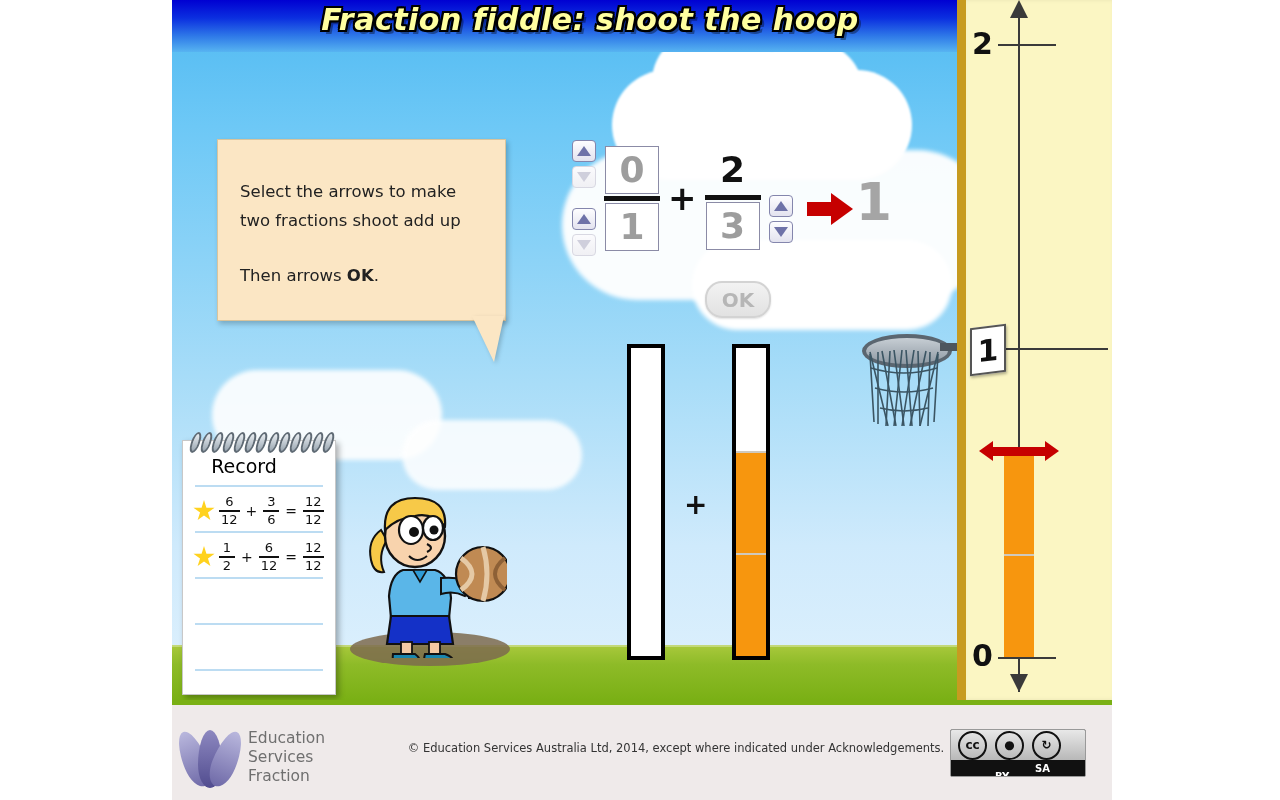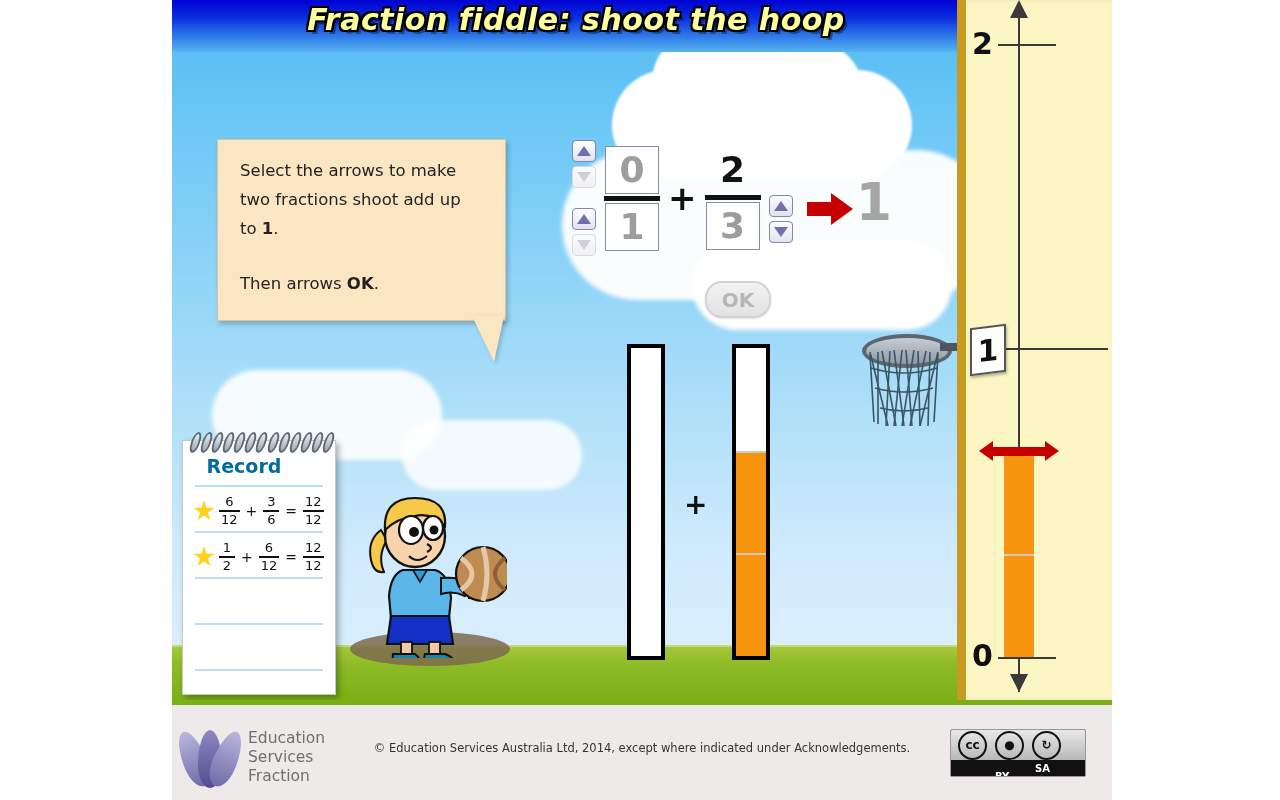--- a/index.html
+++ b/index.html
@@ -15,21 +15,21 @@
          background:linear-gradient(to bottom,#4fb9f2 0%,#6dc8f6 18%,#a9ddf8 55%,#cfeafc 78%,#dff1fd 100%);}
 
   
   #titlebar{position:absolute;left:0;top:0;width:940px;height:52px;
             background:linear-gradient(to bottom,#0000d2 0%,#0b2fe0 35%,#2f7ae8 70%,#57b4f1 100%);}
   #title{position:absolute;left:0;top:2px;width:808px;text-align:center;
          font-family:"DejaVu Sans",sans-serif;font-weight:bold;font-style:italic;
          font-size:30px;color:#ffffa0;letter-spacing:.5px;
          text-shadow:-2px 0 #000,2px 0 #000,0 -2px #000,0 2px #000,
                      -2px -2px #000,2px -2px #000,-2px 2px #000,2px 2px #000,
-                     4px 4px 0 rgba(0,0,0,.35);}
+                     4px 4px 0 rgba(0,0,0,.35);padding-left:14px;}
   #howto{position:absolute;left:14px;top:9px;height:30px;padding:0 16px;
          display:flex;align-items:center;justify-content:center;
          background:linear-gradient(to bottom,#fde2c2 0%,#f9d0a4 55%,#f2bb84 100%);
          border:3px solid #e8922c;border-radius:17px;
          box-shadow:0 2px 3px rgba(0,0,0,.45);
          font-family:"DejaVu Sans",sans-serif;font-weight:bold;font-size:17px;color:#111;
          white-space:nowrap;cursor:pointer;}
 
   
   .cloud{position:absolute;background:#fff;border-radius:50%;}
@@ -44,21 +44,21 @@
   
   #ground{position:absolute;left:0;top:645px;width:940px;height:55px;
           background:linear-gradient(to bottom,#a9c93c 0%,#8ebb28 35%,#7ab015 100%);}
   #groundline{position:absolute;left:0;top:645px;width:940px;height:2px;background:#c3d97a;}
   #shadow{position:absolute;left:178px;top:632px;width:160px;height:34px;border-radius:50%;
           background:#7d6a4e;opacity:.85;}
 
   
   #bubble{position:absolute;left:45px;top:139px;width:287px;height:180px;
           background:#fbe6c4;border:1px solid #d9c49c;box-shadow:2px 3px 5px rgba(0,0,0,.22);}
-  #bubble .txt{padding:16px 20px 0 22px;font-family:"DejaVu Sans",sans-serif;
+  #bubble .txt{padding:37px 20px 0 22px;font-family:"DejaVu Sans",sans-serif;
                font-size:16.5px;line-height:29px;color:#222;}
   #bubble b{font-weight:bold;}
   #tail{position:absolute;left:300px;top:316px;width:0;height:0;
         border-left:22px solid transparent;border-right:10px solid transparent;
         border-top:46px solid #fbe6c4;filter:drop-shadow(2px 2px 2px rgba(0,0,0,.2));}
 
   
   #expr{position:absolute;left:400px;top:140px;width:320px;height:120px;}
   .fracbox{width:52px;height:46px;background:#fff;border:1px solid #8b8ba6;
            display:flex;align-items:center;justify-content:center;
@@ -131,21 +131,21 @@
   #nlmarker .mR{position:absolute;left:66px;top:0;width:0;height:0;
                 border-top:10px solid transparent;border-bottom:10px solid transparent;border-left:14px solid #c60000;}
 
   
   #pad{position:absolute;left:10px;top:440px;width:152px;height:253px;background:#fff;
        border:1px solid #c8c8c8;box-shadow:3px 3px 6px rgba(0,0,0,.3);}
   #spiral{position:absolute;left:8px;top:-9px;width:142px;height:18px;display:flex;gap:2px;}
   .coil{width:9px;height:17px;border:2px solid #5f6a74;border-radius:50%/45%;
         background:linear-gradient(to bottom,#e9eef2,#9aa6b1);transform:skewX(-18deg);}
   #padtitle{position:absolute;left:0;top:14px;width:122px;text-align:center;
-            font-family:"DejaVu Sans",sans-serif;font-size:19px;font-weight:bold;color:#0369a1;}
+            font-family:"DejaVu Sans",sans-serif;font-size:19px;font-weight:normal;color:#000000;}
   .padline{position:absolute;left:12px;width:128px;height:1.5px;background:#bcdcf2;}
   .record-row{position:absolute;left:10px;height:44px;display:flex;align-items:center;gap:4px;}
   .star{width:22px;height:22px;background:#ffd21e;
         clip-path:polygon(50% 0%,61% 35%,98% 35%,68% 57%,79% 91%,50% 70%,21% 91%,32% 57%,2% 35%,39% 35%);
         filter:drop-shadow(1px 1px 0 #b07d00);flex:0 0 auto;}
   .rfrac{display:inline-flex;flex-direction:column;align-items:center;
          font-family:"DejaVu Sans",sans-serif;font-size:13px;color:#111;line-height:14px;}
   .rfrac .rn{padding:0 2px;}
   .rfrac .rline{width:100%;min-width:16px;height:1.4px;background:#111;margin:1px 0;}
   .rop{font-family:"DejaVu Sans",sans-serif;font-size:14px;color:#111;padding:0 2px;}
@@ -155,21 +155,21 @@
 
   
   #footer{position:absolute;left:0;top:700px;width:940px;height:100px;background:#efeaea;
           border-top:5px solid #7ab015;}
   #esa{position:absolute;left:0;top:18px;width:220px;height:68px;display:flex;align-items:center;gap:10px;padding-left:10px;}
   #esaLogo{position:relative;width:56px;height:62px;flex:0 0 auto;}
   .petal{position:absolute;bottom:0;width:24px;height:58px;border-radius:50% 50% 50% 50%/60% 60% 40% 40%;}
   #esaText{display:flex;flex-direction:column;font-family:"DejaVu Sans",sans-serif;
            font-size:15.5px;color:#6f6f6f;line-height:19px;}
   #copyright{position:absolute;left:0;top:36px;width:940px;text-align:center;
-             font-family:"DejaVu Sans",sans-serif;font-size:11.5px;color:#333;}
+             font-family:"DejaVu Sans",sans-serif;font-size:11.5px;color:#333;padding-left:34px;}
   #ccbadge{position:absolute;left:778px;top:24px;width:134px;height:46px;border:1px solid #999;
            background:#222;border-radius:2px;overflow:hidden;}
   #ccTop{position:absolute;left:0;top:0;width:134px;height:30px;
          background:linear-gradient(to bottom,#e8e8e8,#b8b8b8);display:flex;align-items:center;gap:8px;padding-left:7px;}
   .ccIco{width:25px;height:25px;border:2.5px solid #111;border-radius:50%;
          display:flex;align-items:center;justify-content:center;
          font-family:"DejaVu Sans",sans-serif;font-size:12px;font-weight:bold;color:#111;background:transparent;}
   #ccBottom{position:absolute;left:0;top:30px;width:134px;height:16px;background:#111;
             display:flex;align-items:center;font-family:"DejaVu Sans",sans-serif;
             font-size:10px;font-weight:bold;color:#fff;}
@@ -195,21 +195,20 @@
       <div id="shadow"></div>
 
       <div id="titlebar">
         <div id="title">Fraction fiddle: shoot the hoop</div>
       </div>
 
       <div id="bubble">
         <div class="txt">
           <div>Select the arrows to make</div>
           <div>two fractions shoot add up</div>
-          <div><span>to </span><b>1</b><span>.</span></div>
           <div style="height:26px"></div>
           <div><span>Then arrows </span><b>OK</b><span>.</span></div>
         </div>
       </div>
       <div id="tail"></div>
 
       <div id="expr">
         <div class="flexrow" style="gap:8px;">
 
           <div class="spinner">

